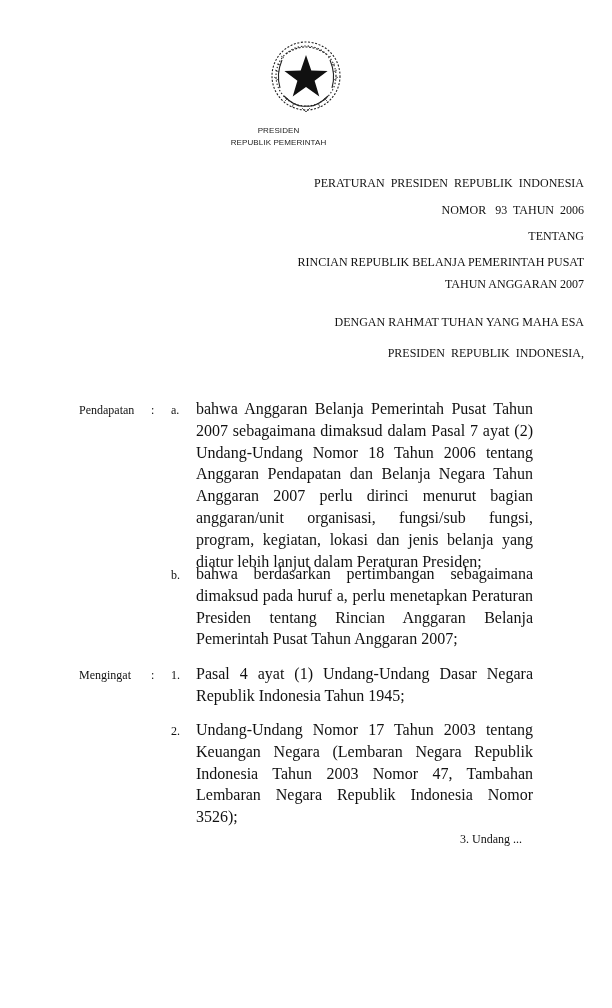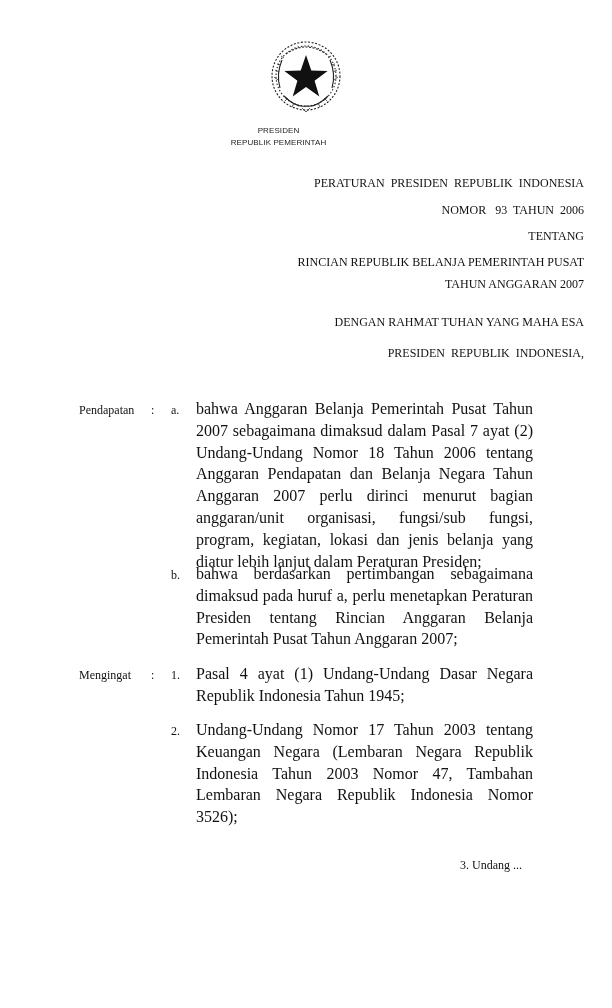--- a/index.html
+++ b/index.html
@@ -60,21 +60,21 @@
       left: 196px;
       width: 337px;
       font-size: 16px;
       line-height: 21.8px;
       text-align: justify;
       margin: 0;
     }
     .footer-next {
       position: absolute;
       left: 460px;
-      top: 858px;
+      top: 832px;
       font-size: 12px;
     }
   </style>
 </head>
 <body>
 
 <svg class="emblem" viewBox="0 0 80 80" xmlns="http://www.w3.org/2000/svg">
   <g fill="none" stroke="#222" stroke-width="1.1">
     <circle cx="40" cy="40" r="34" stroke-dasharray="2 1.6"></circle>
     <circle cx="40" cy="40" r="30" stroke-dasharray="1.4 2"></circle>

